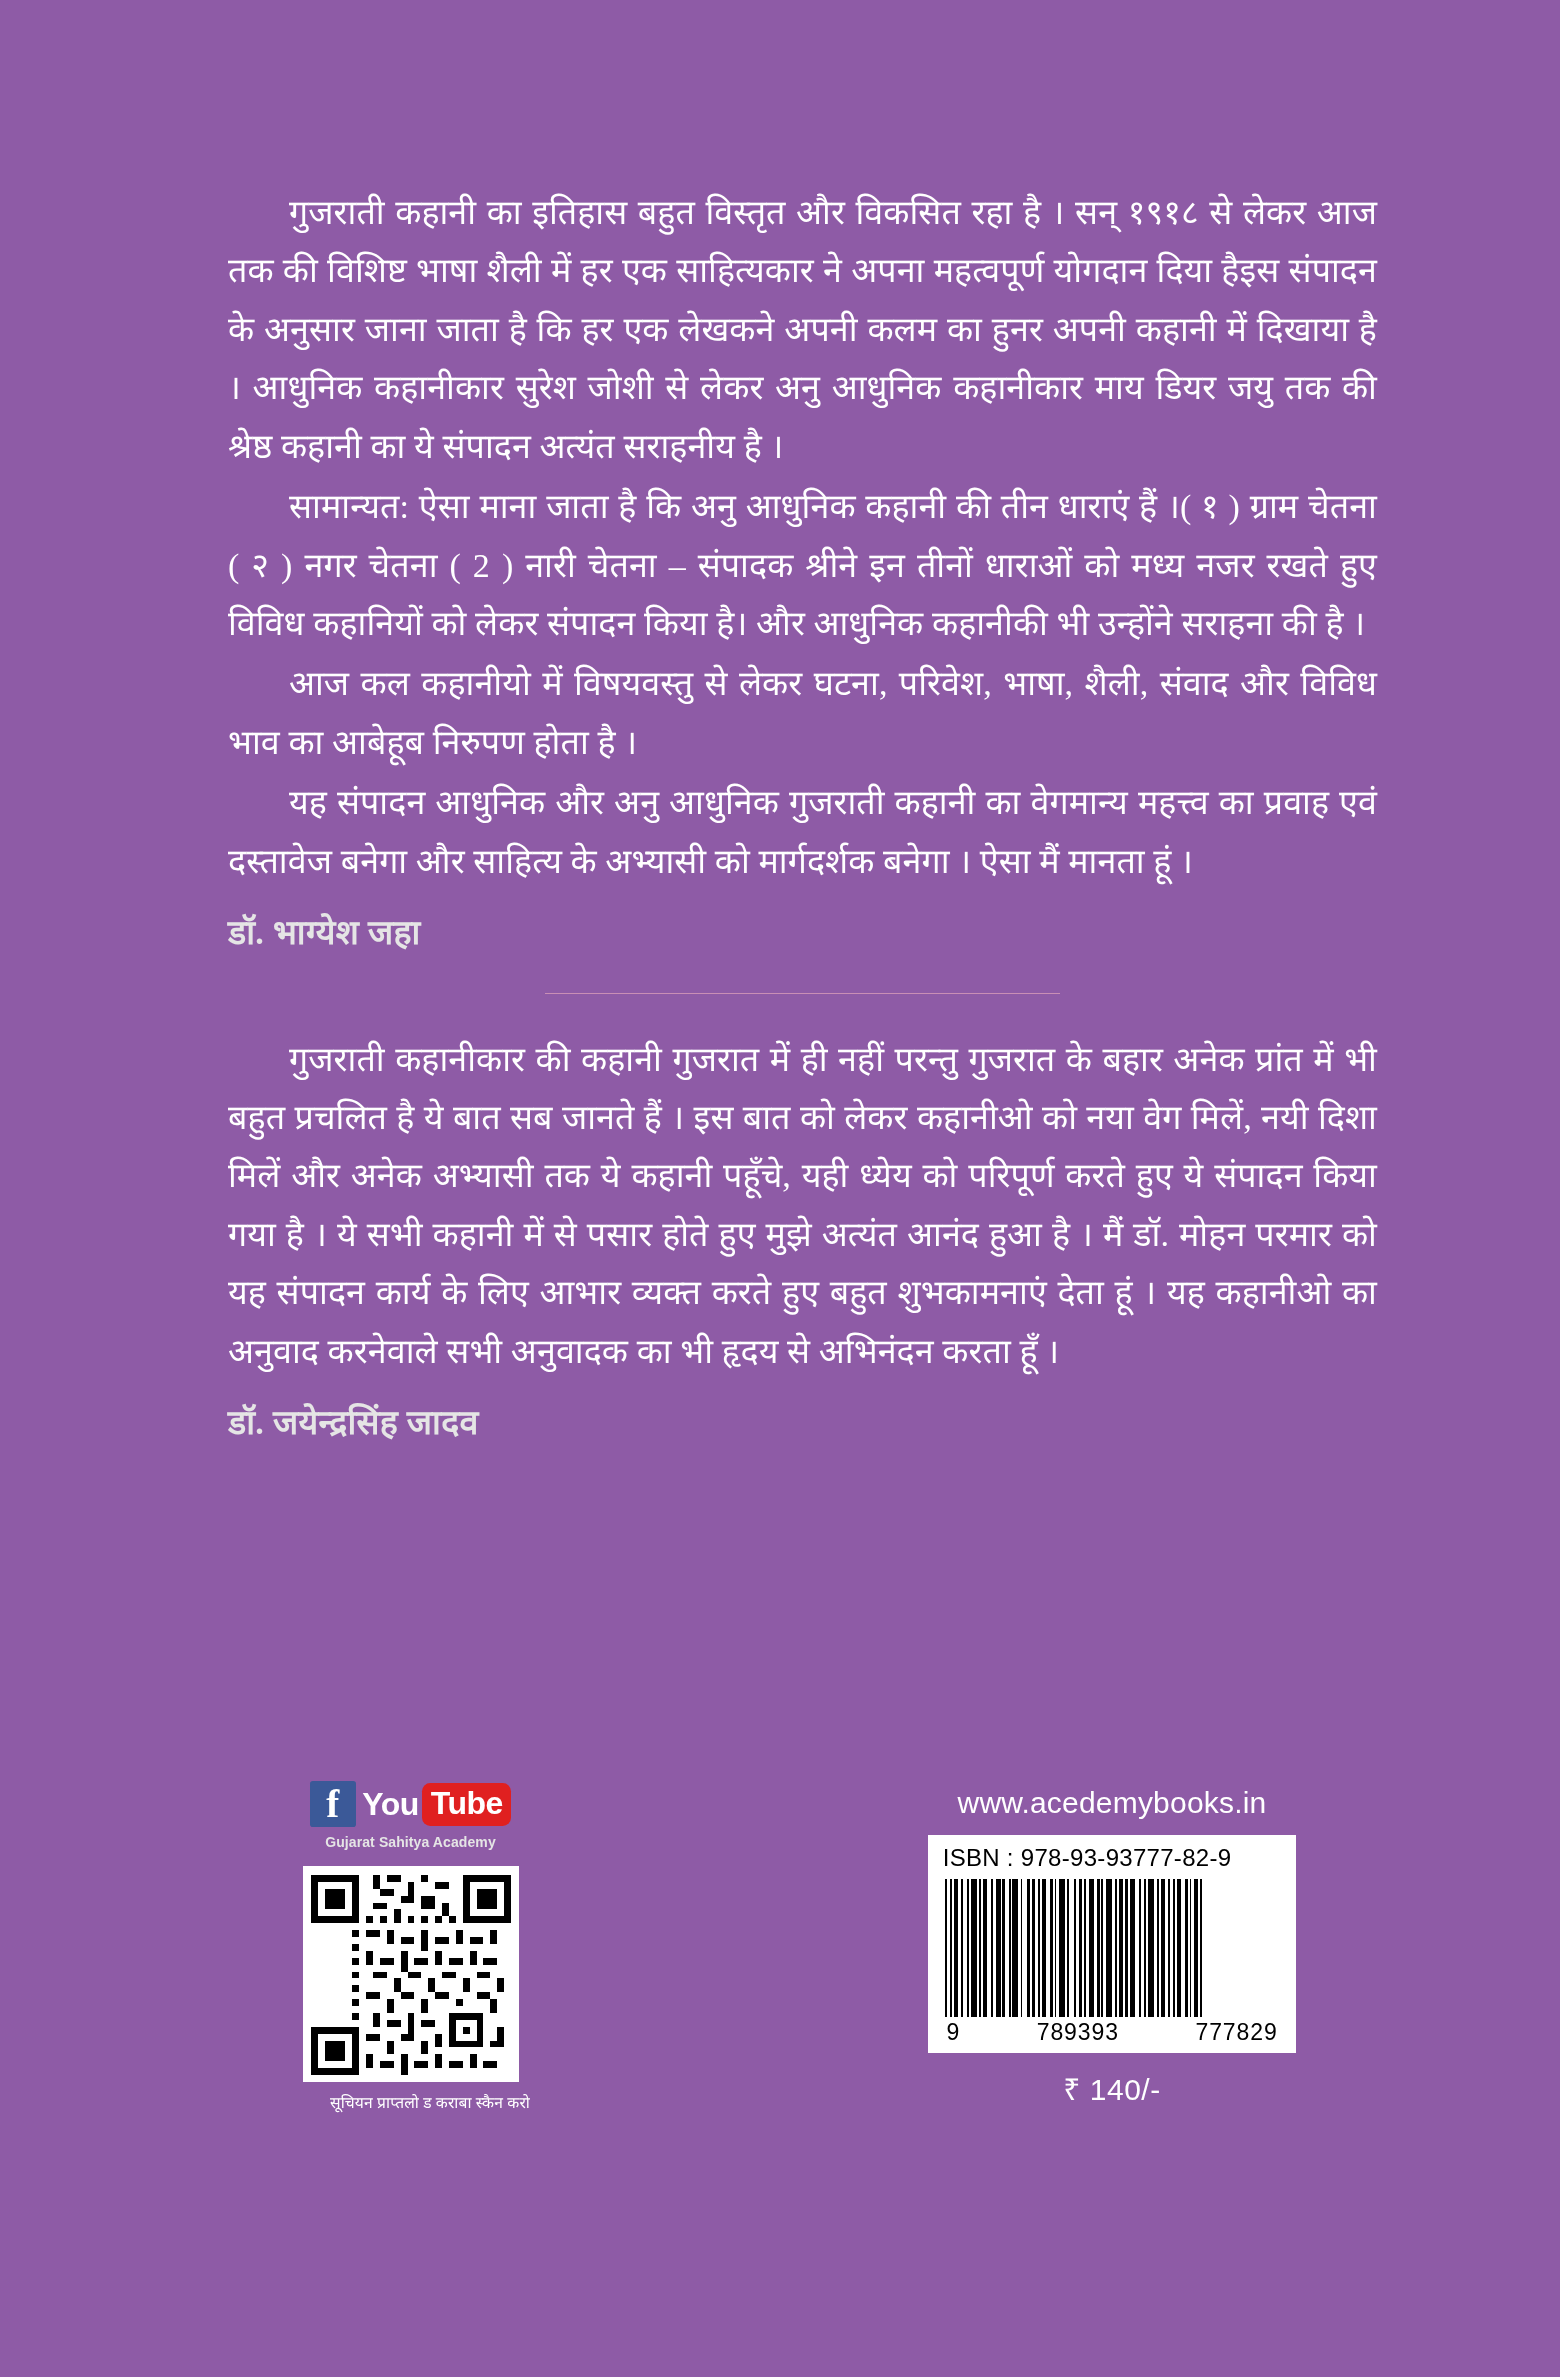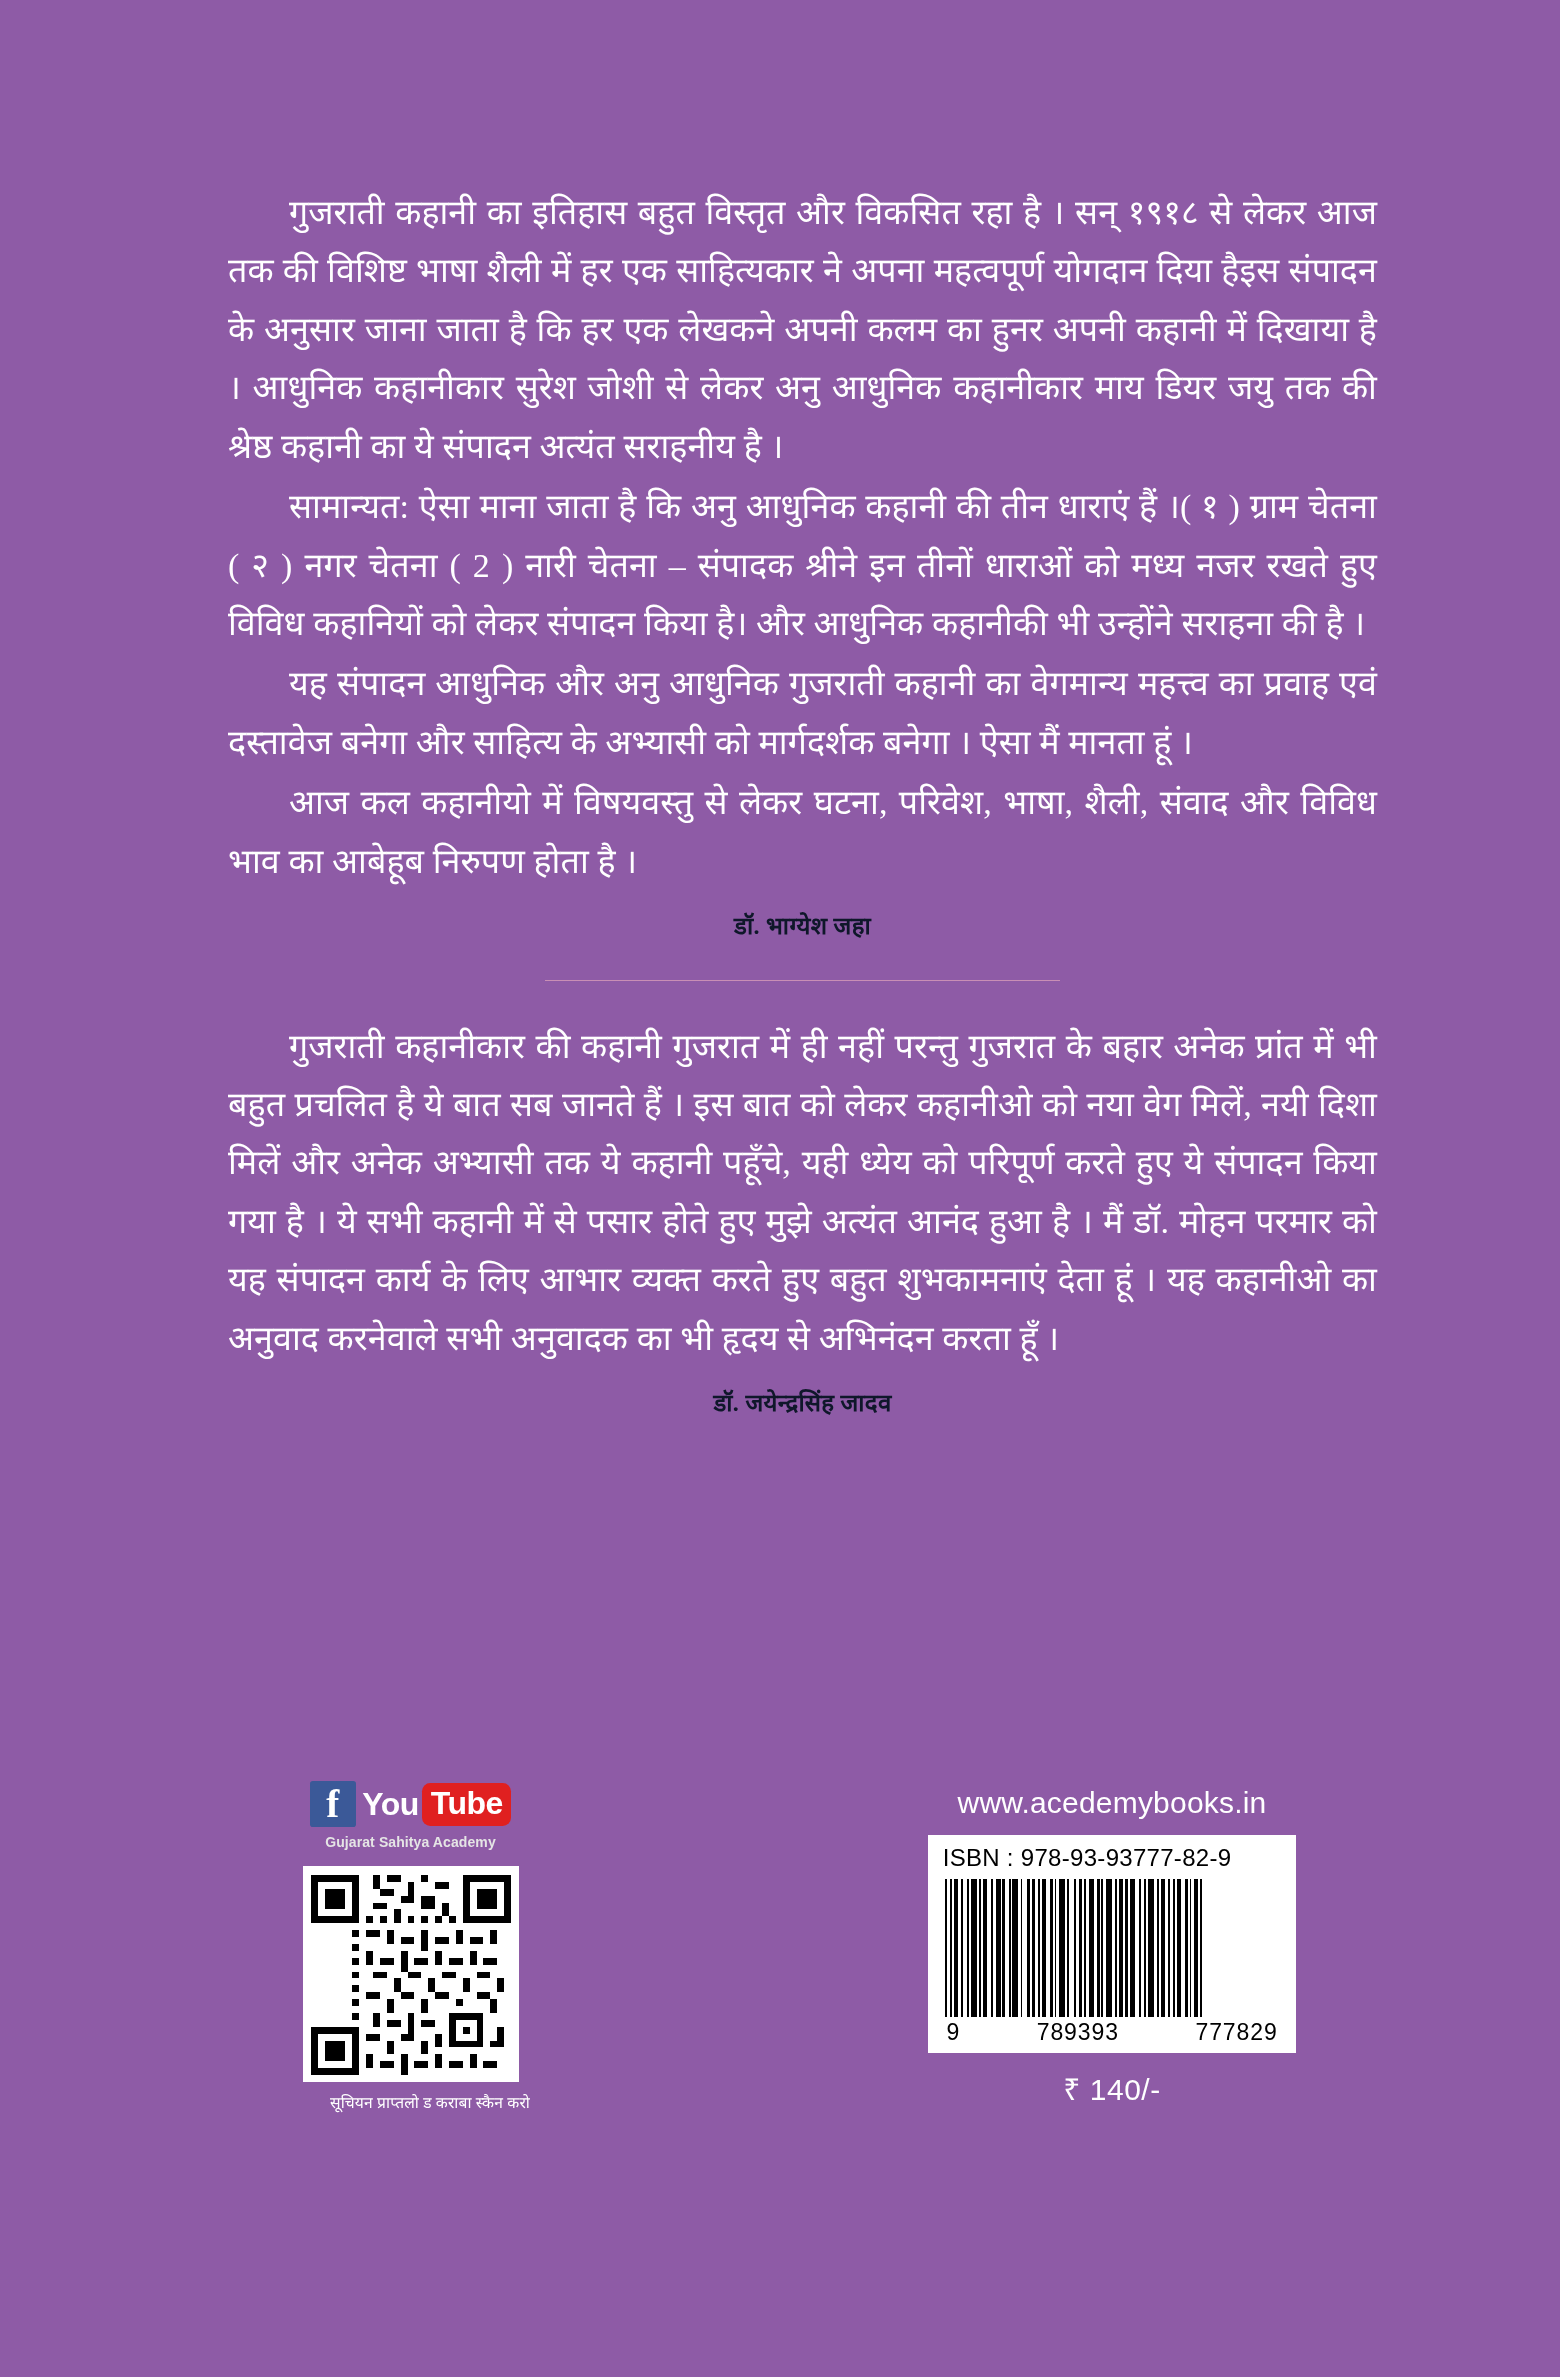--- a/index.html
+++ b/index.html
@@ -35,25 +35,25 @@
     line-height: 1.72;
     text-align: justify;
     text-indent: 61px;
     margin: 0 0 1.8px 0;
     letter-spacing: 0.1px;
   }
   .para:last-child {
     margin-bottom: 0;
   }
   .signature {
-    color: #0f172a;
+    color: #e5e5e5;
     font-family: "Liberation Serif", serif;
     font-weight: bold;
-    font-size: 24px;
-    text-align: center;
+    font-size: 34px;
+    text-align: left;
     margin-top: 16.5px;
     letter-spacing: 0.3px;
   }
 
   .divider {
     width: 515px;
     height: 0;
     border-top: 0.9px solid #c98fb5;
     margin: 39px auto 37px auto;
   }
@@ -202,22 +202,22 @@
 </style>
 </head>
 <body>
 
 <div class="page">
 
   <div class="content">
 
     <p class="para">गुजराती कहानी का इतिहास बहुत विस्तृत और विकसित रहा है । सन् १९१८ से लेकर आज तक की विशिष्ट भाषा शैली में हर एक साहित्यकार ने अपना महत्वपूर्ण योगदान दिया हैइस संपादन के अनुसार जाना जाता है कि हर एक लेखकने अपनी कलम का हुनर अपनी कहानी में दिखाया है । आधुनिक कहानीकार सुरेश जोशी से लेकर अनु आधुनिक कहानीकार माय डियर जयु तक की श्रेष्ठ कहानी का ये संपादन अत्यंत सराहनीय है ।</p>
     <p class="para">सामान्यत: ऐसा माना जाता है कि अनु आधुनिक कहानी की तीन धाराएं हैं ।( १ ) ग्राम चेतना ( २ ) नगर चेतना ( 2 ) नारी चेतना – संपादक श्रीने इन तीनों धाराओं को मध्य नजर रखते हुए विविध कहानियों को लेकर संपादन किया है। और आधुनिक कहानीकी भी उन्होंने सराहना की है ।</p>
+    <p class="para">आज कल कहानीयो में विषयवस्तु से लेकर घटना, परिवेश, भाषा, शैली, संवाद और विविध भाव का आबेहूब निरुपण होता है ।</p>
     <p class="para">यह संपादन आधुनिक और अनु आधुनिक गुजराती कहानी का वेगमान्य महत्त्व का प्रवाह एवं दस्तावेज बनेगा और साहित्य के अभ्यासी को मार्गदर्शक बनेगा । ऐसा मैं मानता हूं ।</p>
-    <p class="para">आज कल कहानीयो में विषयवस्तु से लेकर घटना, परिवेश, भाषा, शैली, संवाद और विविध भाव का आबेहूब निरुपण होता है ।</p>
     <div class="signature">डॉ. भाग्येश जहा</div>
 
     <div class="divider"></div>
 
     <p class="para">गुजराती कहानीकार की कहानी गुजरात में ही नहीं परन्तु गुजरात के बहार अनेक प्रांत में भी बहुत प्रचलित है ये बात सब जानते हैं । इस बात को लेकर कहानीओ को नया वेग मिलें, नयी दिशा मिलें और अनेक अभ्यासी तक ये कहानी पहूँचे, यही ध्येय को परिपूर्ण करते हुए ये संपादन किया गया है । ये सभी कहानी में से पसार होते हुए मुझे अत्यंत आनंद हुआ है । मैं डॉ. मोहन परमार को यह संपादन कार्य के लिए आभार व्यक्त करते हुए बहुत शुभकामनाएं देता हूं । यह कहानीओ का अनुवाद करनेवाले सभी अनुवादक का भी हृदय से अभिनंदन करता हूँ ।</p>
     <div class="signature">डॉ. जयेन्द्रसिंह जादव</div>
 
   </div>
 
   <div class="footer">

